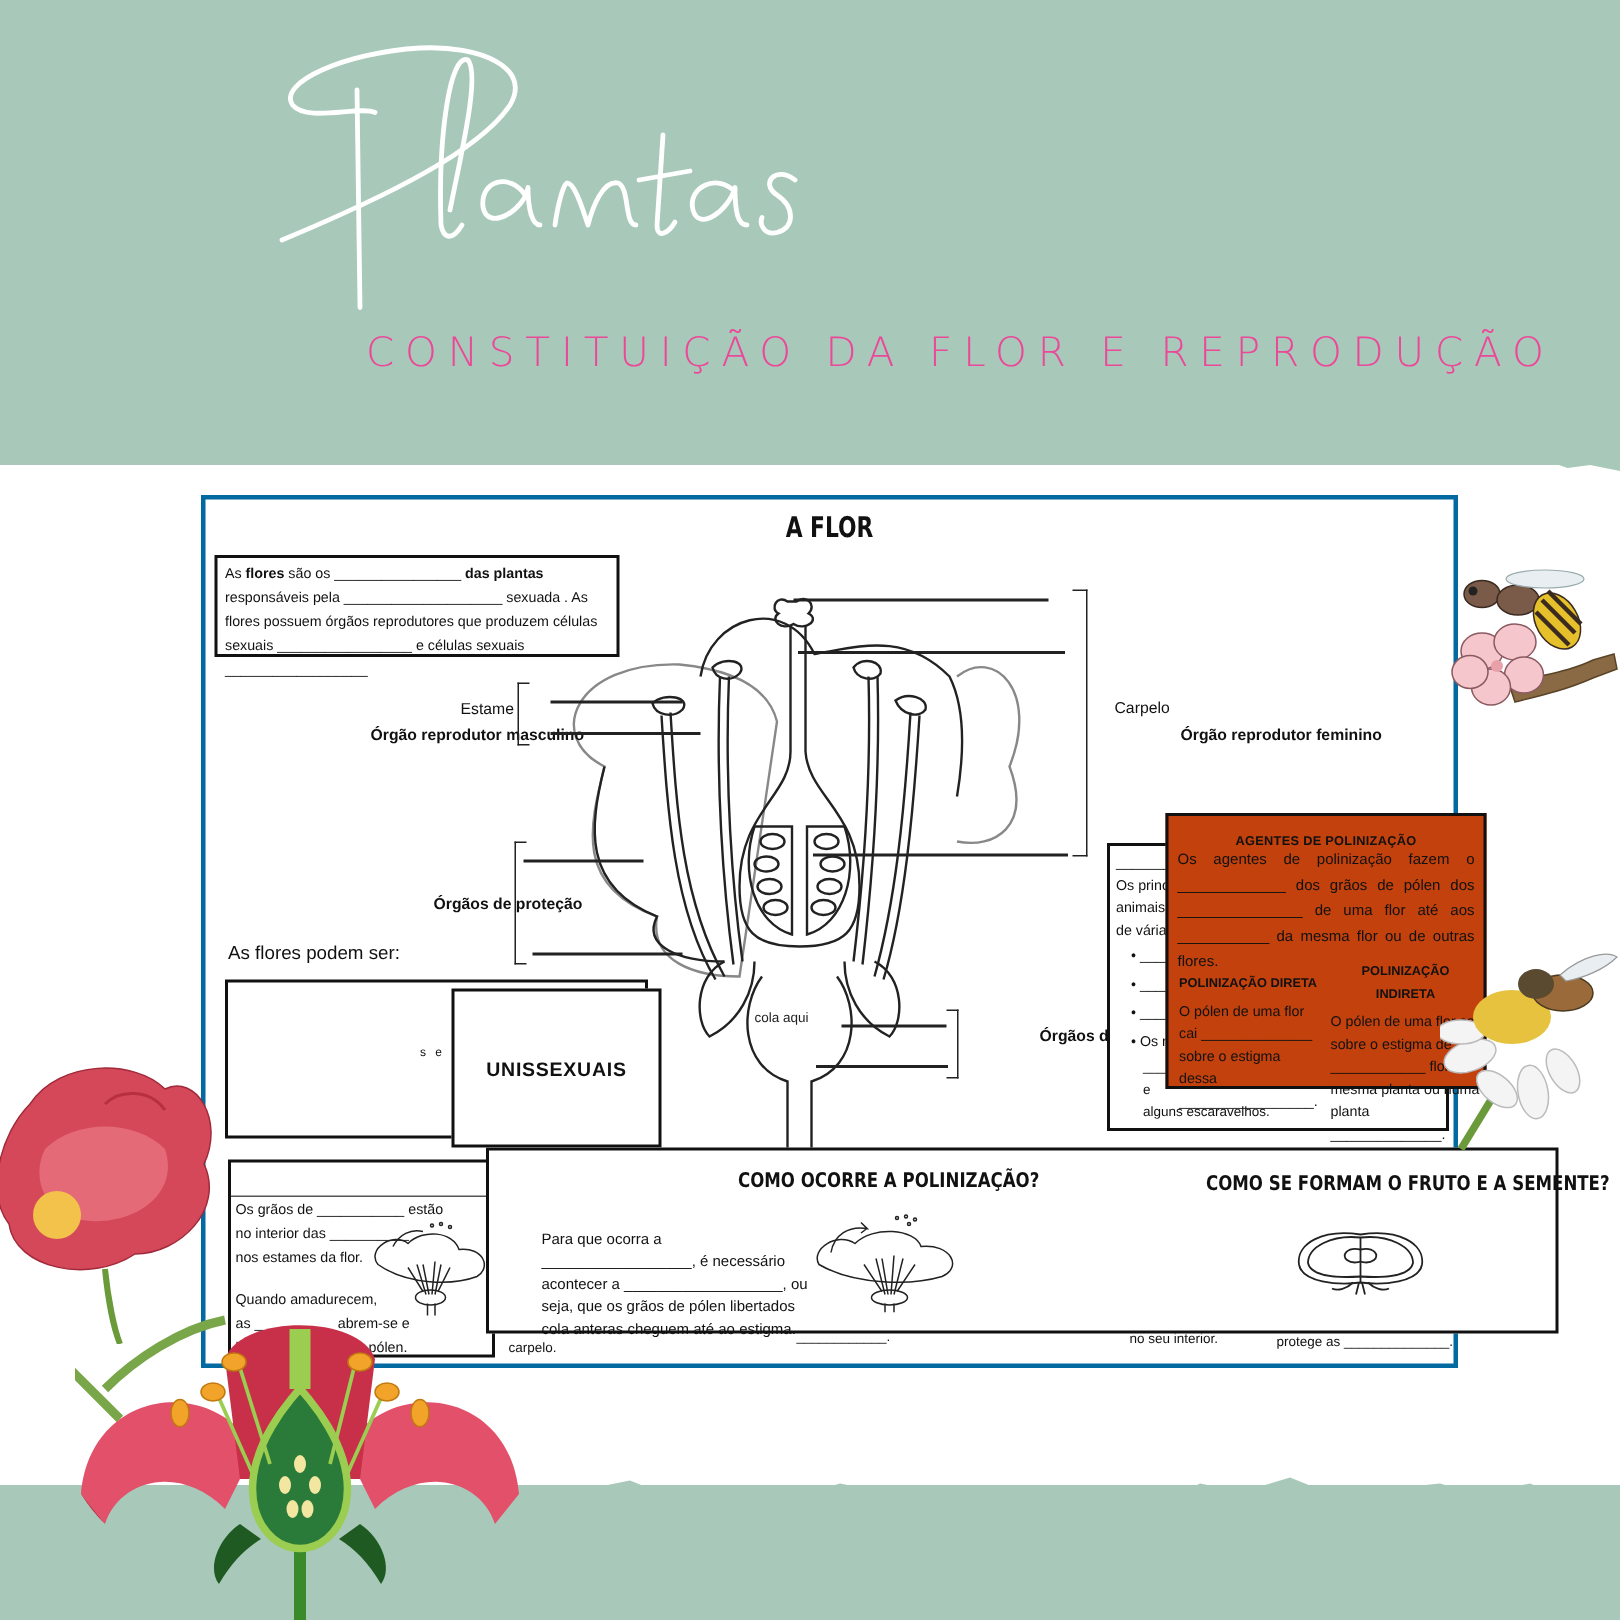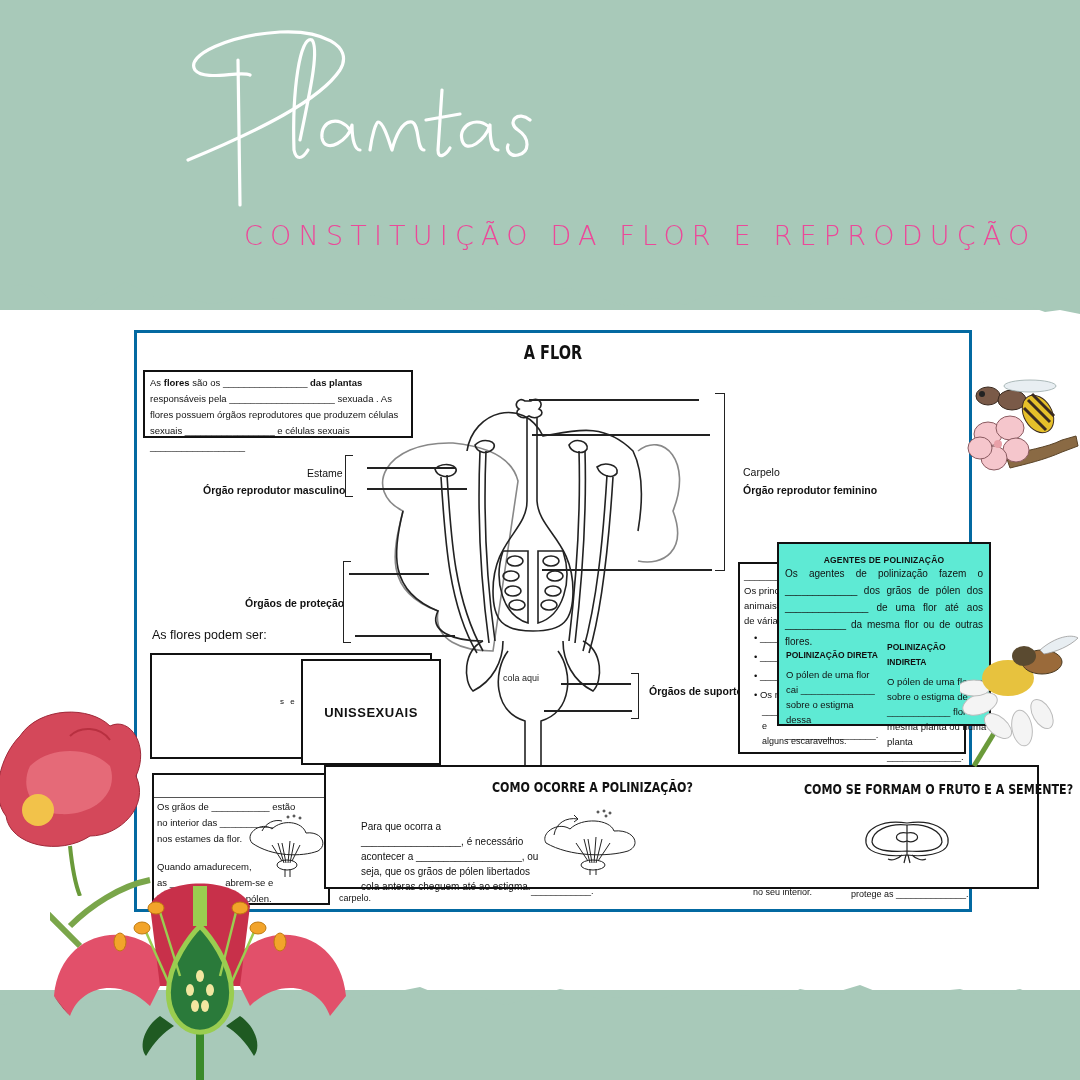--- a/index.html
+++ b/index.html
@@ -31,21 +31,21 @@
     font-size: 19px; letter-spacing: 0; transform: scaleX(0.85);
   }
   .intro-box {
     position: absolute; left: 6px; top: 37px; width: 270px; height: 68px;
     border: 2px solid #111; padding: 3px 5px;
     font-size: 9.5px; line-height: 16px; font-family: "Liberation Sans Narrow", "Liberation Sans", sans-serif;
   }
   .intro-box b { font-weight: bold; }
 
   .lbl { position: absolute; font-size: 10.5px; white-space: nowrap; transform-origin: right center; }
-  .lbl.b { font-weight: bold; }
+  .lbl.b { font-weight: bold; margin-left: 44px; }
 
   .bracket { position: absolute; border: 1.5px solid #222; border-right: none; }
   .bracket.r { border-left: none; border-right: 1.5px solid #222; }
   .tick { position: absolute; height: 1.5px; background: #222; }
 
   .can-be { position: absolute; left: 15px; top: 295px; font-size: 12.5px; }
 
   .type-card {
     position: absolute; border: 2px solid #111; background: #fff;
     display: flex; align-items: center; justify-content: center;
@@ -61,26 +61,26 @@
   .grains-line { position: absolute; left: 0; top: 22px; width: 100%; height: 1px; background: #555; }
 
   .bottom-strip-text { position: absolute; font-size: 9px; }
 
   .agents-back {
     position: absolute; left: 738px; top: 562px; width: 228px; height: 192px;
     border: 2px solid #111; background: #fff; font-size: 9.5px; line-height: 15px;
   }
   .agents-card {
     position: absolute; left: 777px; top: 542px; width: 214px; height: 184px;
-    border: 2px solid #111; background: #5eead4;
+    border: 2px solid #111; background: #c2410c;
   }
   .agents-title { text-align: center; font-weight: bold; font-size: 8.5px; margin-top: 11px; letter-spacing: 0.2px; }
   .agents-body { font-size: 10px; line-height: 17px; padding: 0 6px; text-align: justify; }
   .pol-col { position: absolute; font-size: 9.5px; line-height: 15px; }
-  .pol-col .h { font-weight: bold; font-size: 8.5px; margin-bottom: 4px; }
+  .pol-col .h { font-weight: bold; font-size: 8.5px; margin-bottom: 4px; text-align: center; }
 
   .pollination-card {
     position: absolute; left: 324px; top: 765px; width: 715px; height: 124px;
     border: 2px solid #111; background: #fff;
   }
   .card-h {
     position: absolute; font-weight: bold; font-size: 13.5px; letter-spacing: 0;
     font-family: "DejaVu Sans", sans-serif; transform: scaleX(0.82); transform-origin: left center; white-space: nowrap;
   }
   .poll-text { position: absolute; left: 35px; top: 52px; width: 200px; text-align: left; font-size: 10px; line-height: 15px; }

